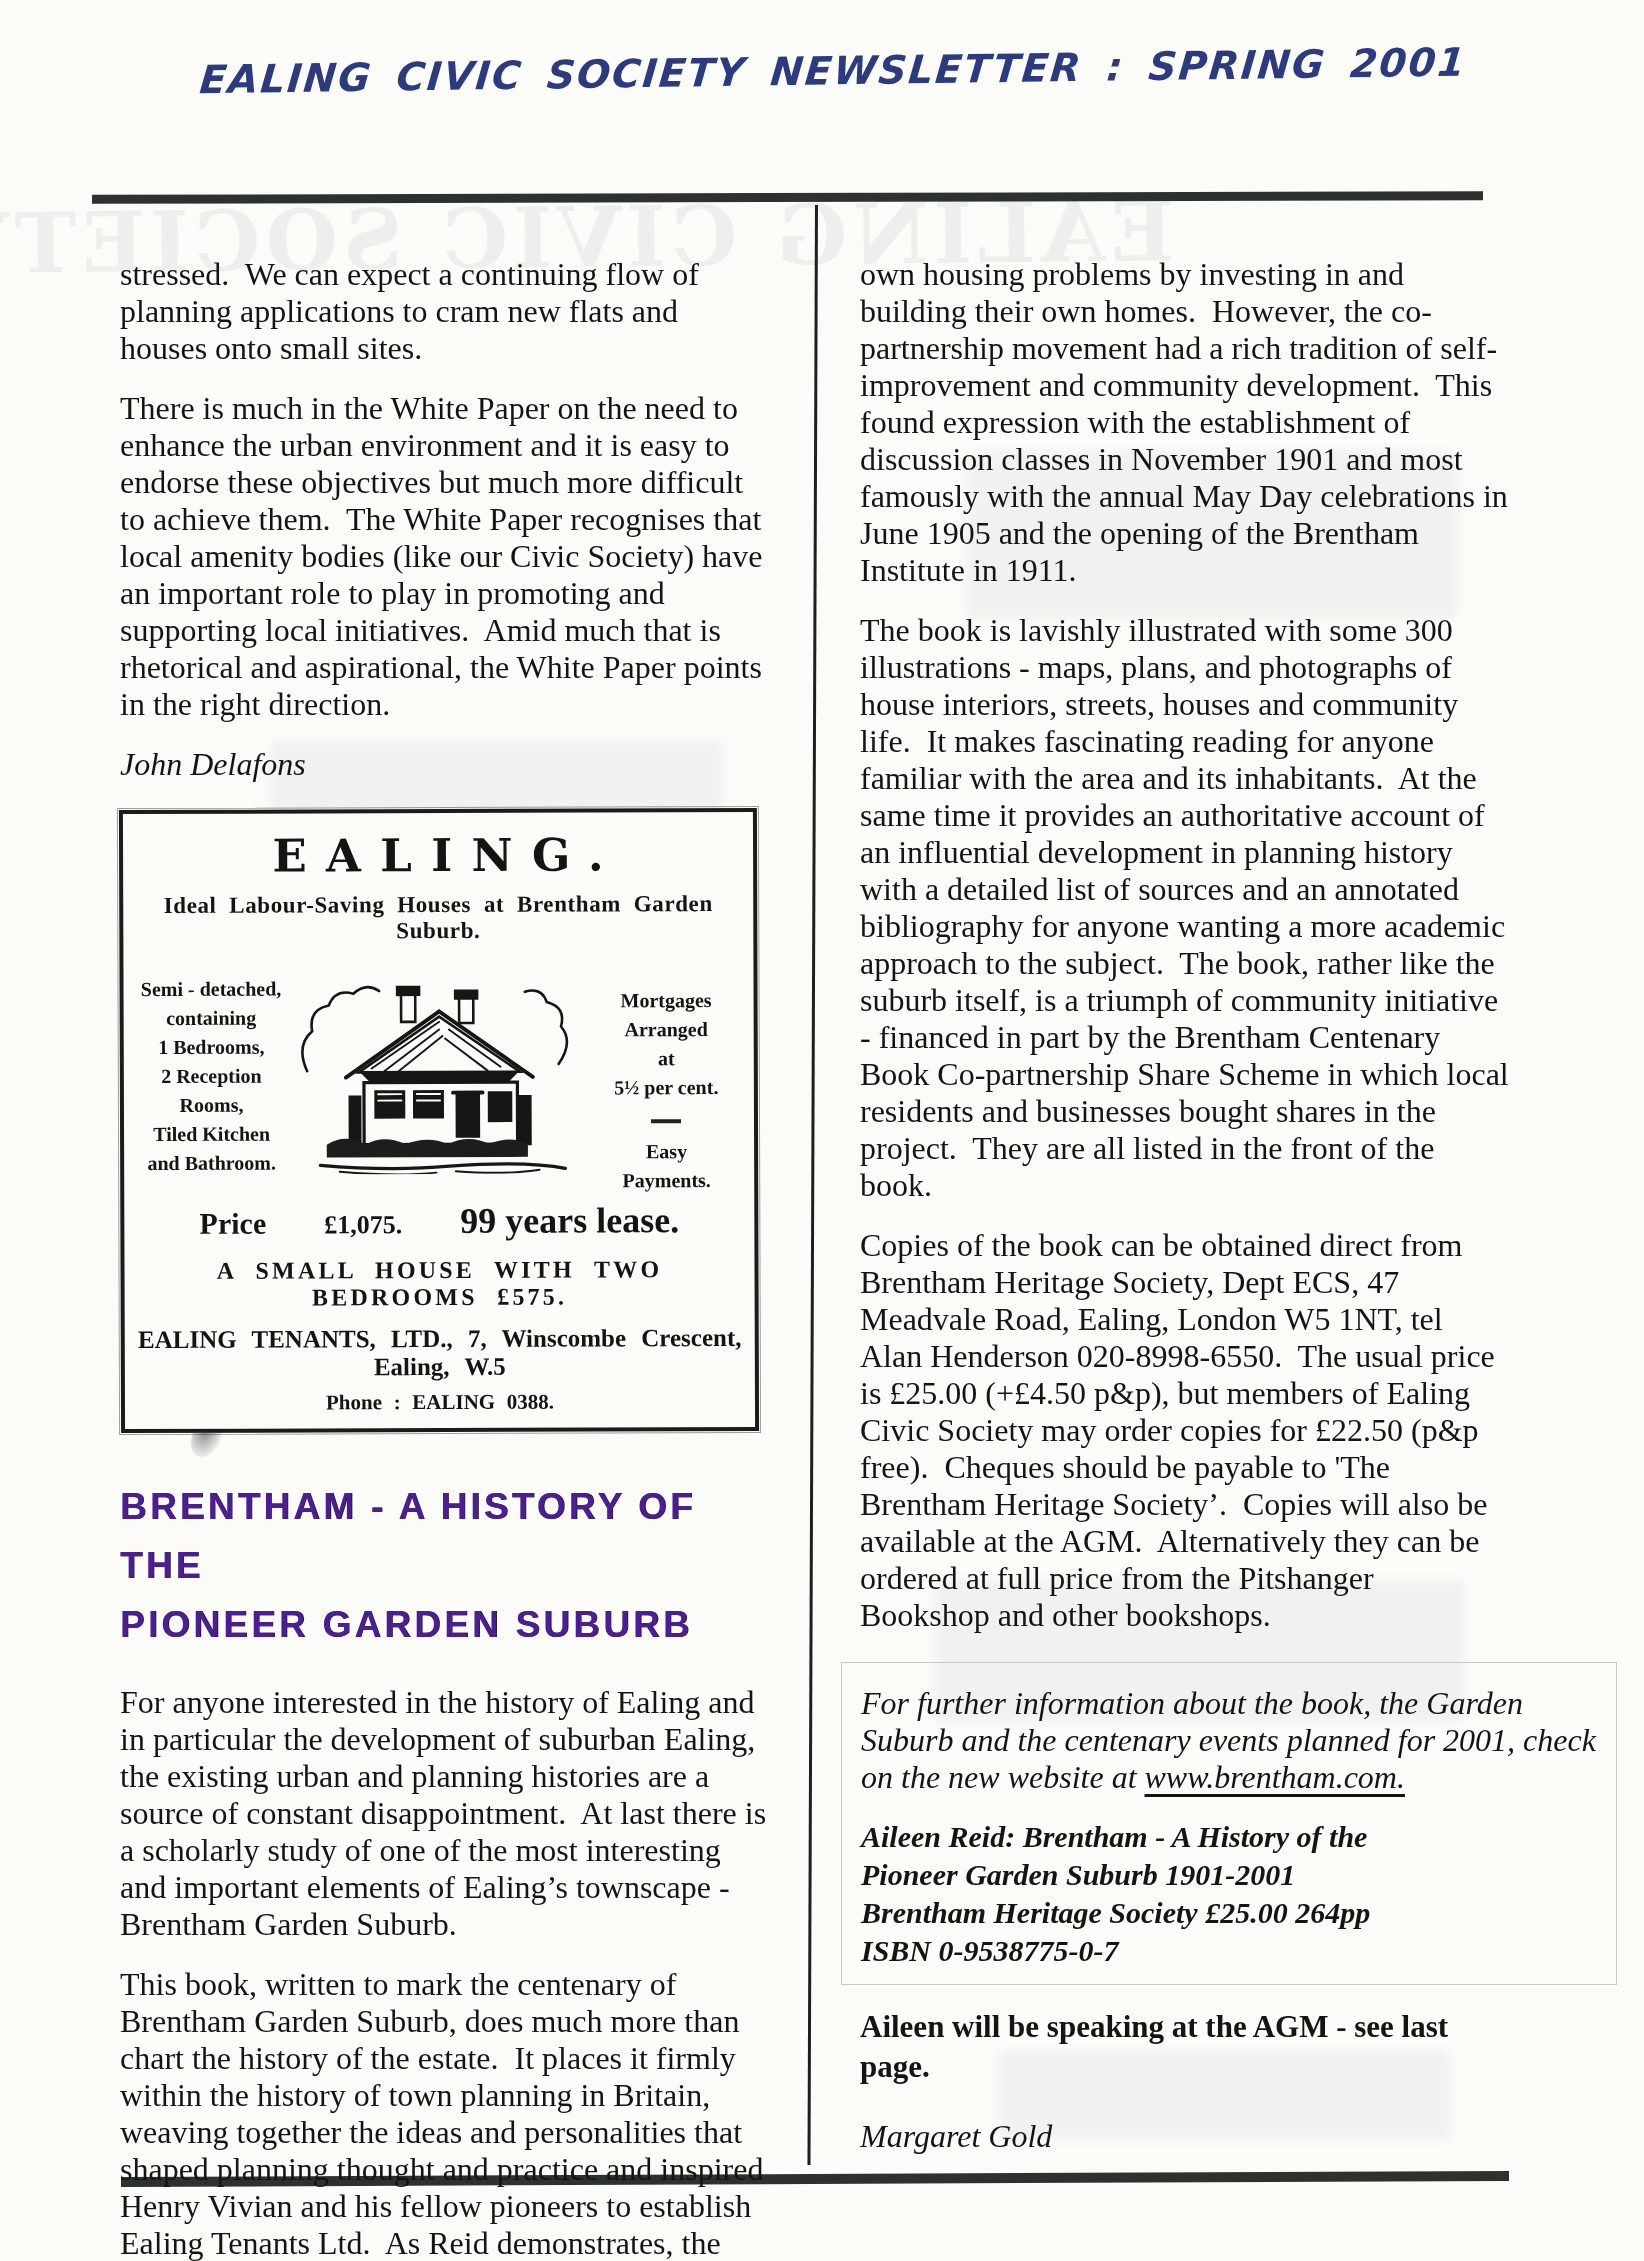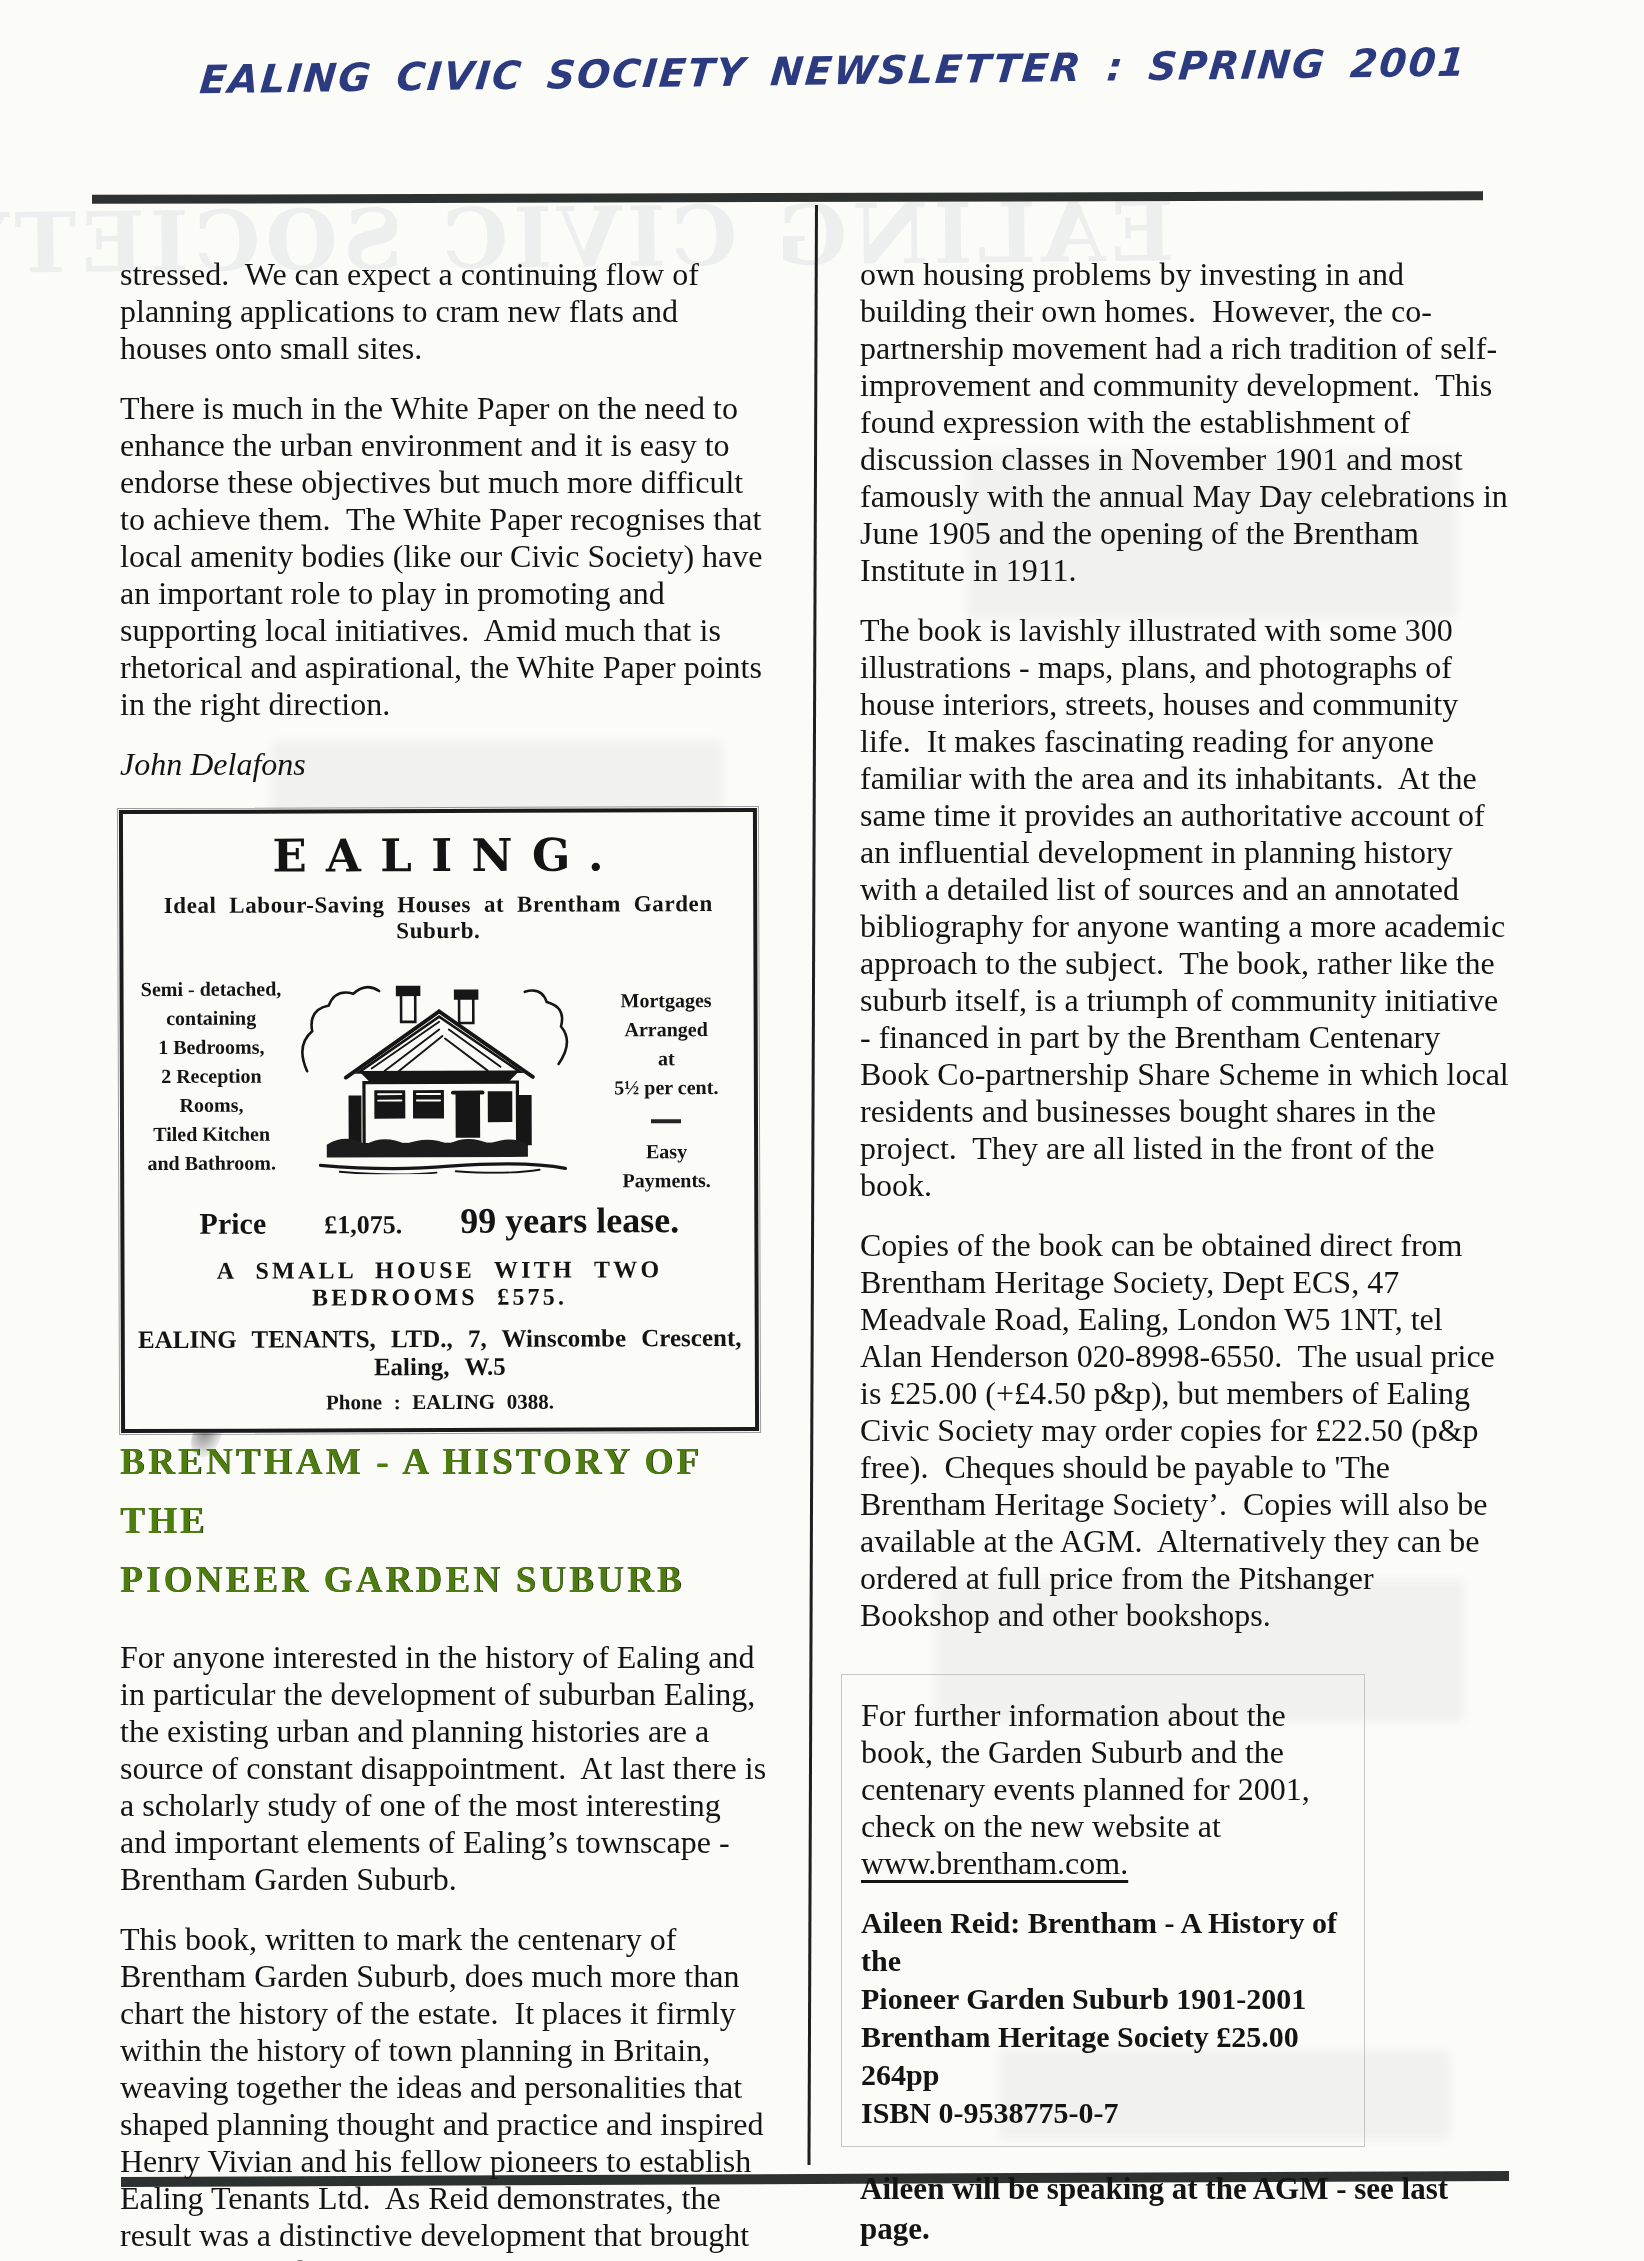--- a/index.html
+++ b/index.html
@@ -52,29 +52,29 @@
   .ad-house{flex:1;display:flex;align-items:center;justify-content:center;}
   .ad-price{display:flex;justify-content:center;gap:58px;font-weight:bold;margin-top:3.9px;align-items:baseline;}
   .ad-price .lbl{font-size:30px;}
   .ad-price .val{font-size:26px;}
   .ad-price .lease{font-size:36px;}
   .ad-small{text-align:center;font-weight:bold;font-size:24px;letter-spacing:3.2px;word-spacing:10.3px;margin-top:15.5px;}
   .ad-company{text-align:center;font-weight:bold;font-size:25px;word-spacing:9px;margin-top:14px;}
   .ad-phone{text-align:center;font-weight:bold;font-size:21px;word-spacing:6.4px;margin-top:9px;}
   
   .display-heading{
-    font-family:Liberation Serif, serif;font-weight:bold;font-size:37px;line-height:59px;
-    letter-spacing:3.2px;color:#4d7c0f;text-shadow:0.6px 0 0 #1a1a1a;
+    font-family:Liberation Sans, sans-serif;font-weight:bold;font-size:37px;line-height:59px;
+    letter-spacing:3.2px;margin-top:45px;color:#4c1d95;text-shadow:0.6px 0 0 #1a1a1a;
   }
   .display-heading .l2{display:block;}
   
   .para-after-heading{margin-top:30px !important;}
   
   .info-box{
-    border:1.3px solid #c7c7c3;margin:40px 0 0 -19.3px;padding:22px 15.5px 14px 19.3px;width:524px;box-sizing:border-box;
+    border:1.3px solid #c7c7c3;margin:28px 0 0 -19.3px;padding:22px 15.5px 14px 19.3px;width:776px;box-sizing:border-box;font-style:italic;
   }
   .info-para{font-size:32px;line-height:37px;white-space:pre-wrap;margin:0;}
   .info-url{text-decoration:underline;text-decoration-thickness:2.6px;text-underline-offset:6.4px;}
   .book-lines{margin-top:22px;}
   .book-lines div{font-weight:bold;font-size:30px;line-height:38px;}
   .agm{font-weight:bold;font-size:31px;line-height:40px;margin:22px 0 0 0;white-space:pre-wrap;}
   .signature{font-style:italic;font-size:32px;margin-top:31px;}
 </style>
 </head>
 <body>

